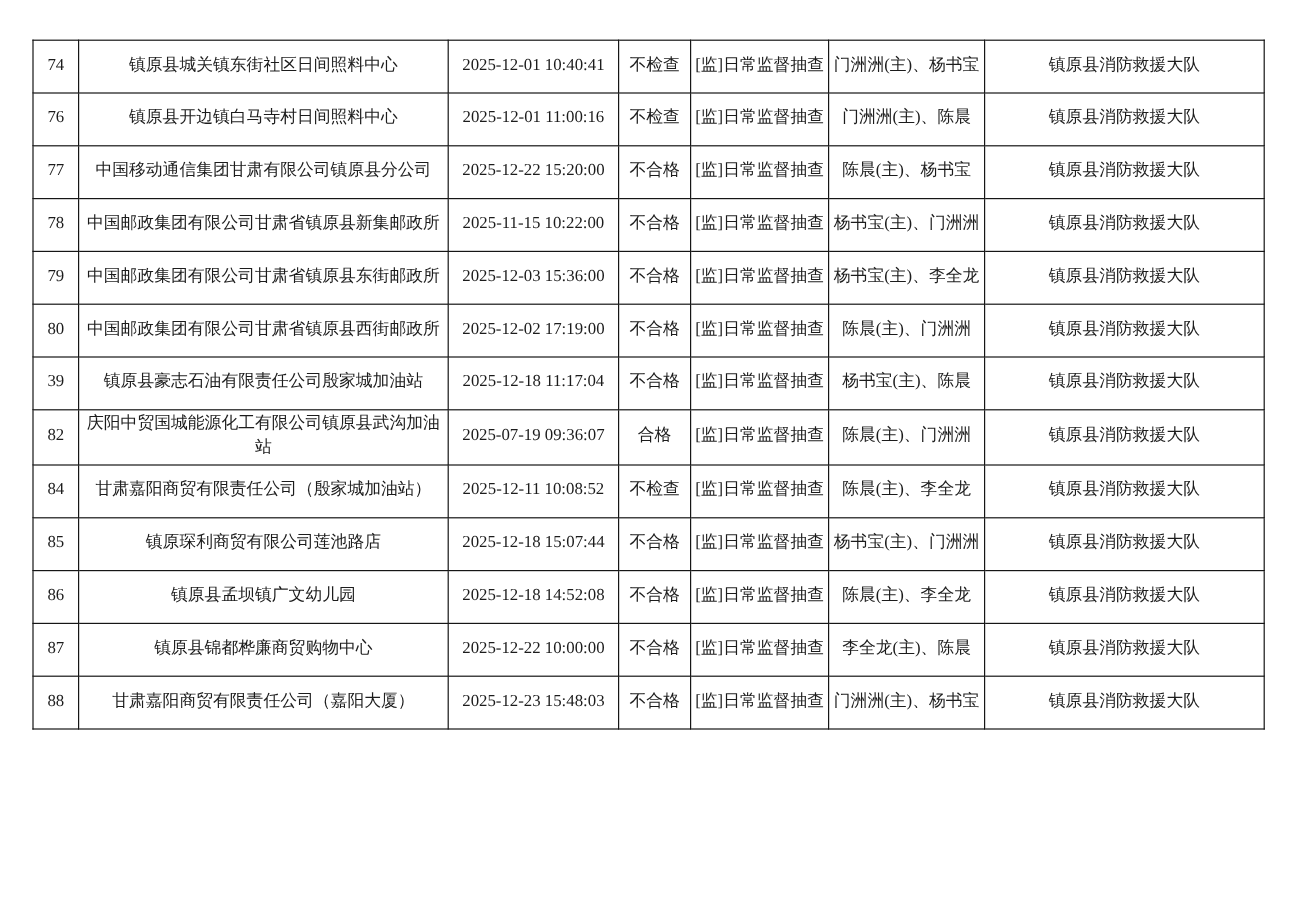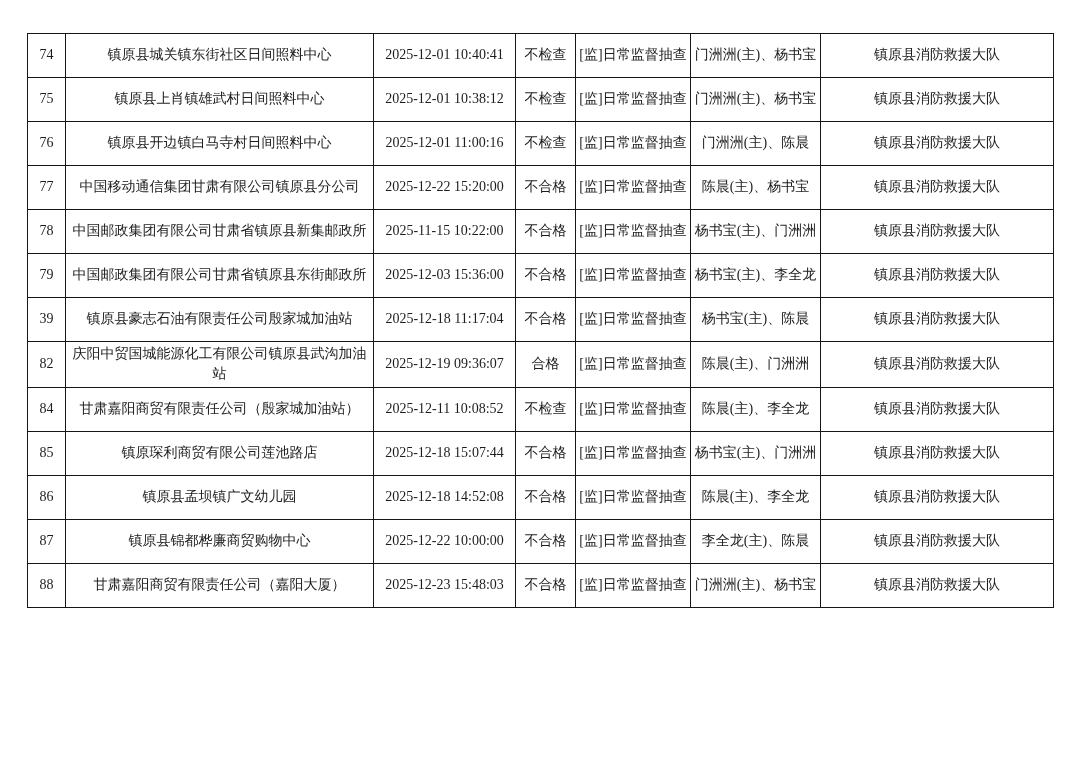--- a/index.html
+++ b/index.html
@@ -62,29 +62,20 @@
     <tr>
           <td>74</td>
           <td>镇原县城关镇东街社区日间照料中心</td>
           <td>2025-12-01 10:40:41</td>
           <td>不检查</td>
           <td>[监]日常监督抽查</td>
           <td>门洲洲(主)、杨书宝</td>
           <td>镇原县消防救援大队</td>
         </tr>
         <tr>
-          <td>75</td>
-          <td>镇原县上肖镇雄武村日间照料中心</td>
-          <td>2025-12-01 10:38:12</td>
-          <td>不检查</td>
-          <td>[监]日常监督抽查</td>
-          <td>门洲洲(主)、杨书宝</td>
-          <td>镇原县消防救援大队</td>
-        </tr>
-        <tr>
           <td>76</td>
           <td>镇原县开边镇白马寺村日间照料中心</td>
           <td>2025-12-01 11:00:16</td>
           <td>不检查</td>
           <td>[监]日常监督抽查</td>
           <td>门洲洲(主)、陈晨</td>
           <td>镇原县消防救援大队</td>
         </tr>
         <tr>
           <td>77</td>
@@ -107,32 +98,41 @@
         <tr>
           <td>79</td>
           <td>中国邮政集团有限公司甘肃省镇原县东街邮政所</td>
           <td>2025-12-03 15:36:00</td>
           <td>不合格</td>
           <td>[监]日常监督抽查</td>
           <td>杨书宝(主)、李全龙</td>
           <td>镇原县消防救援大队</td>
         </tr>
         <tr>
+          <td>80</td>
+          <td>中国邮政集团有限公司甘肃省镇原县西街邮政所</td>
+          <td>2025-12-02 17:19:00</td>
+          <td>不合格</td>
+          <td>[监]日常监督抽查</td>
+          <td>陈晨(主)、门洲洲</td>
+          <td>镇原县消防救援大队</td>
+        </tr>
+        <tr>
           <td>39</td>
           <td>镇原县豪志石油有限责任公司殷家城加油站</td>
           <td>2025-12-18 11:17:04</td>
           <td>不合格</td>
           <td>[监]日常监督抽查</td>
           <td>杨书宝(主)、陈晨</td>
           <td>镇原县消防救援大队</td>
         </tr>
         <tr>
           <td>82</td>
           <td>庆阳中贸国城能源化工有限公司镇原县武沟加油站</td>
-          <td>2025-12-19 09:36:07</td>
+          <td>2025-07-19 09:36:07</td>
           <td>合格</td>
           <td>[监]日常监督抽查</td>
           <td>陈晨(主)、门洲洲</td>
           <td>镇原县消防救援大队</td>
         </tr>
         <tr>
           <td>84</td>
           <td>甘肃嘉阳商贸有限责任公司（殷家城加油站）</td>
           <td>2025-12-11 10:08:52</td>
           <td>不检查</td>

